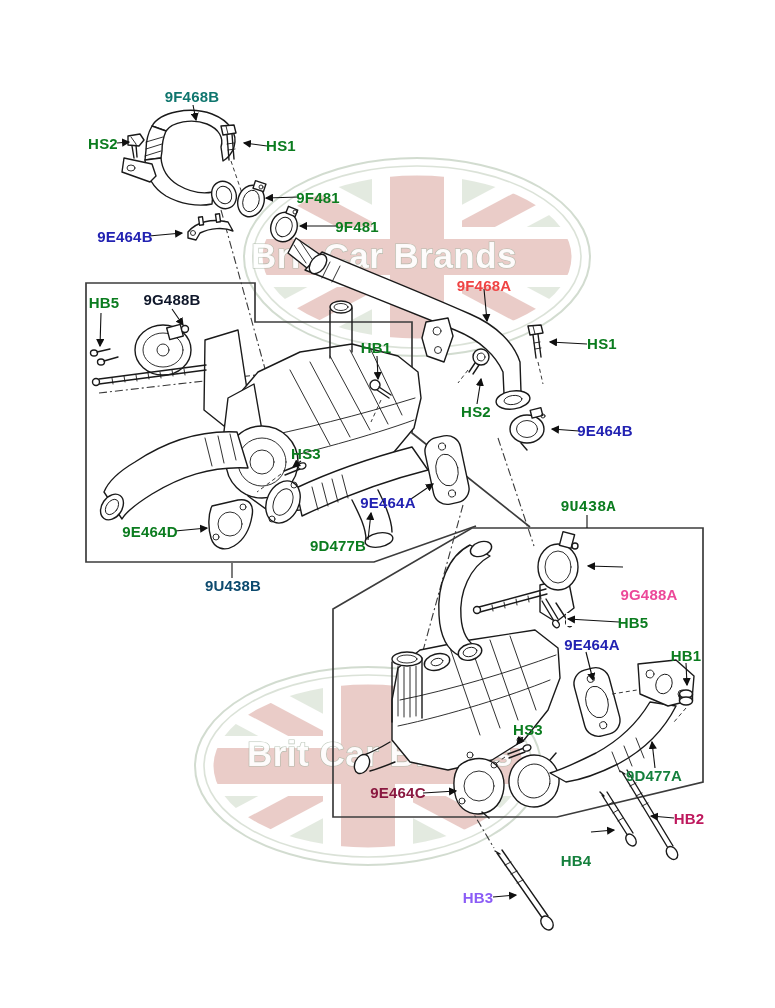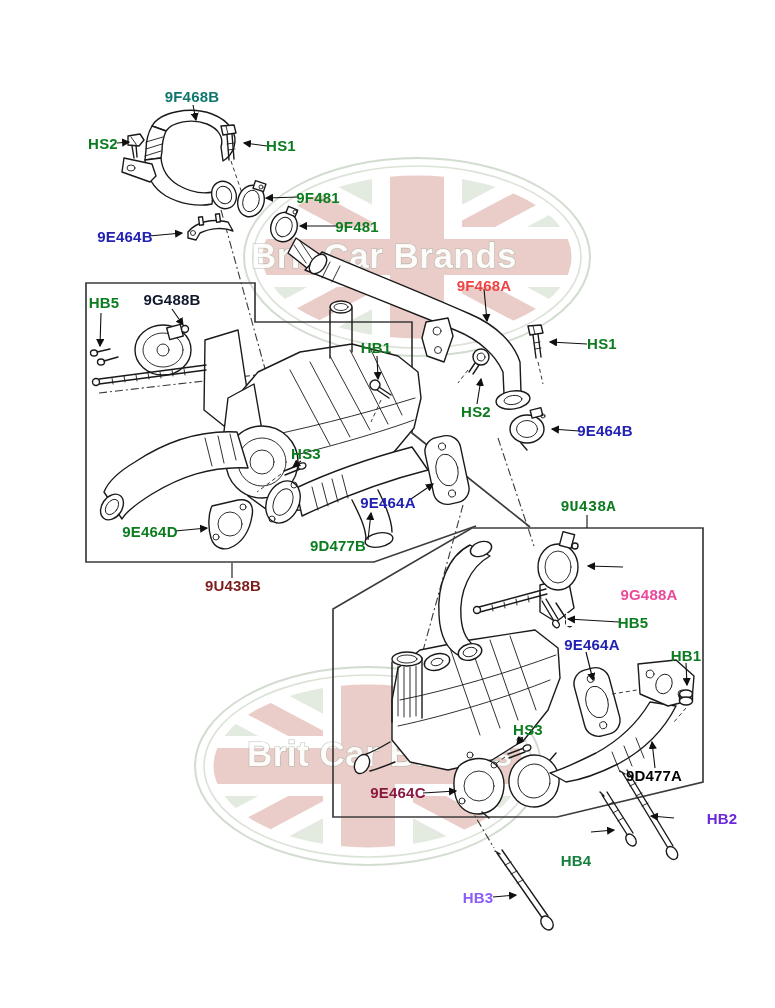--- a/index.html
+++ b/index.html
@@ -447,27 +447,27 @@
       <div class="plabel" style="left: 172px; top: 300px; color: #0f172a;">9G488B</div>
       <div class="plabel" style="left: 484px; top: 286px; color: #ef4444;">9F468A</div>
       <div class="plabel" style="left: 602px; top: 344px; color: rgb(11, 124, 31);">HS1</div>
       <div class="plabel" style="left: 476px; top: 412px; color: rgb(11, 124, 31);">HS2</div>
       <div class="plabel" style="left: 605px; top: 431px; color: rgb(34, 34, 178);">9E464B</div>
       <div class="plabel" style="left: 376px; top: 348px; color: rgb(11, 124, 31);">HB1</div>
       <div class="plabel" style="left: 306px; top: 454px; color: rgb(11, 124, 31);">HS3</div>
       <div class="plabel" style="left: 388px; top: 503px; color: rgb(34, 34, 178);">9E464A</div>
       <div class="plabel" style="left: 150px; top: 532px; color: rgb(11, 124, 31); text-align: right;">9E464D</div>
       <div class="plabel" style="left: 338px; top: 546px; color: rgb(11, 124, 31);">9D477B</div>
-      <div class="plabel" style="left: 233px; top: 586px; color: #7f1d1d;">9U438B</div>
+      <div class="plabel" style="left: 233px; top: 586px; color: #0c4a6e;">9U438B</div>
       <div class="plabel" style="left: 588px; top: 508px; color: rgb(11, 124, 31); font-family: Liberation Mono, monospace;">9U438A</div>
       <div class="plabel" style="left: 649px; top: 567px; color: #ec4899; margin-top: 28px;">9G488A</div>
       <div class="plabel" style="left: 633px; top: 623px; color: rgb(11, 124, 31);">HB5</div>
       <div class="plabel" style="left: 592px; top: 645px; color: rgb(34, 34, 178);">9E464A</div>
       <div class="plabel" style="left: 686px; top: 656px; color: rgb(11, 124, 31);">HB1</div>
       <div class="plabel" style="left: 528px; top: 730px; color: rgb(11, 124, 31);">HS3</div>
-      <div class="plabel" style="left: 654px; top: 776px; color: #000000;">9D477A</div>
+      <div class="plabel" style="left: 654px; top: 776px; color: #15803d;">9D477A</div>
       <div class="plabel" style="left: 398px; top: 793px; color: rgb(138, 24, 64); text-align: right;">9E464C</div>
-      <div class="plabel" style="left: 722px; top: 819px; color: #6d28d9;">HB2</div>
+      <div class="plabel" style="left: 689px; top: 819px; color: #be185d;">HB2</div>
       <div class="plabel" style="left: 576px; top: 861px; color: #15803d;">HB4</div>
       <div class="plabel" style="left: 478px; top: 898px; color: #8b5cf6;">HB3</div>
     </div>
 
 </div>
 
 </body></html>

